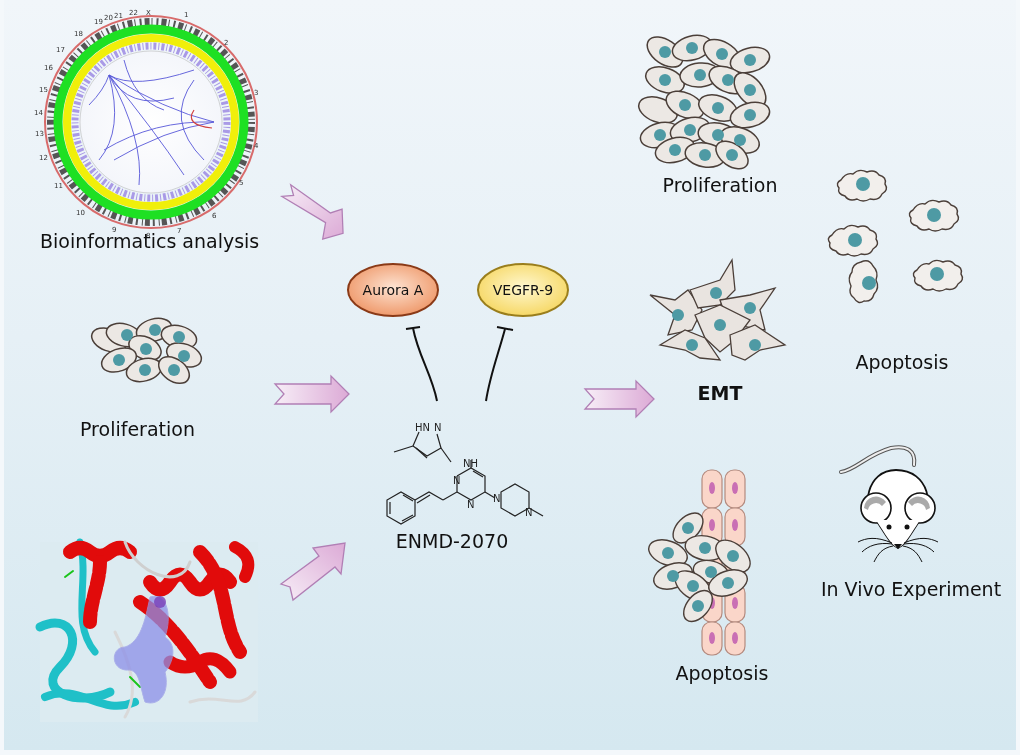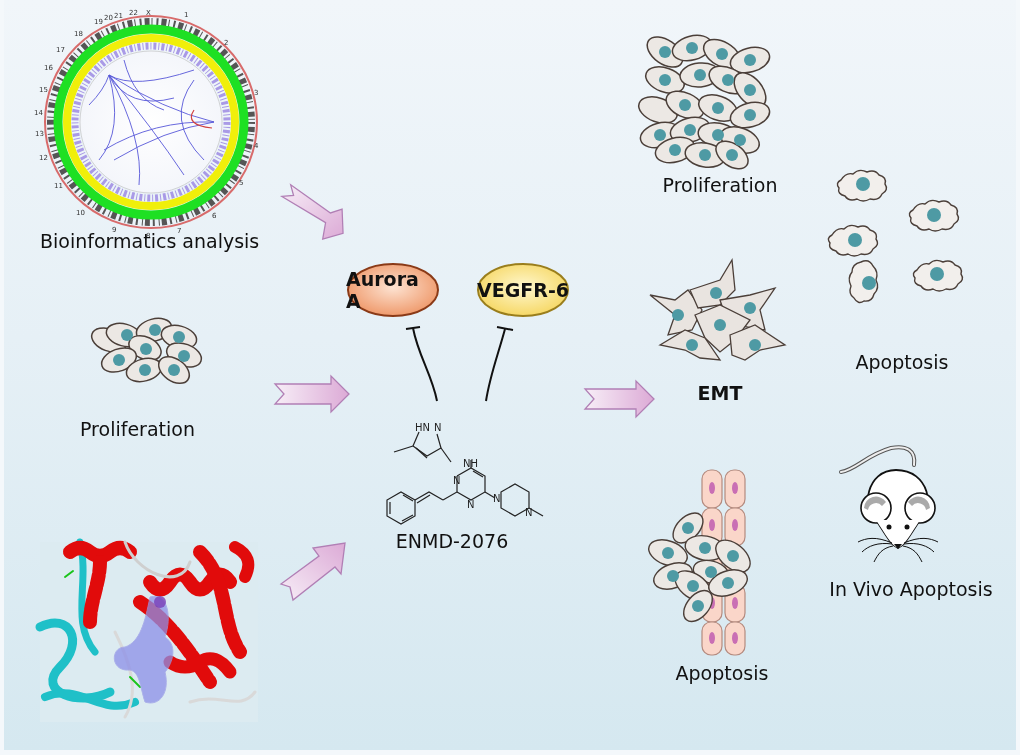--- a/index.html
+++ b/index.html
@@ -2,21 +2,21 @@
 <html><head>
 <meta charset="utf-8">
 <style>
   html,body{margin:0;padding:0;background:#f4f8fb;}
   body{width:1020px;height:755px;position:relative;overflow:hidden;font-family:"DejaVu Sans",sans-serif;}
   #canvas{position:absolute;left:4px;top:0;width:1012px;height:750px;
     background:linear-gradient(180deg,#f1f6fa 0%,#e6f0f6 45%,#d5e8f0 100%);}
   .lbl{position:absolute;color:#111;font-size:19px;white-space:nowrap;font-family:"DejaVu Sans",sans-serif;}
   .center{transform:translateX(-50%);text-align:center;}
   svg{position:absolute;overflow:visible;}
-  .ellipse-lbl{position:absolute;font-size:19px;color:#111;display:flex;align-items:center;justify-content:center;font-weight:bold;}
+  .ellipse-lbl{position:absolute;font-size:14px;color:#111;display:flex;align-items:center;justify-content:center;}
 </style>
 </head>
 <body>
 
 <div id="canvas">
 
   <svg style="left:30px;top:10px;" width="230" height="230" viewBox="0 0 230 230">
     <defs>
       <radialGradient id="cg" cx="50%" cy="50%" r="50%">
         <stop offset="0%" stop-color="#ffffff"></stop>
@@ -162,21 +162,21 @@
 
   <svg style="left:472px;top:262px;" width="94" height="56" viewBox="0 0 94 56">
     <defs>
       <radialGradient id="vegG" cx="50%" cy="45%" r="55%">
         <stop offset="0%" stop-color="#fff8d0"></stop>
           <stop offset="100%" stop-color="#f6d866"></stop>
       </radialGradient>
     </defs>
     <ellipse cx="47" cy="28" rx="45" ry="26" fill="url(#vegG)" stroke="#9a7e1c" stroke-width="2"></ellipse>
   </svg>
-  <div class="ellipse-lbl" style="left:472px;top:262px;width:94px;height:56px;">VEGFR-6</div>
+  <div class="ellipse-lbl" style="left:472px;top:262px;width:94px;height:56px;">VEGFR-9</div>
 
   <svg style="left:400px;top:325px;" width="40" height="80" viewBox="0 0 40 80">
     <path d="M 2 4 L 16 2" stroke="#111" stroke-width="2" fill="none"></path>
     <path d="M 9 3 C 14 30, 28 50, 33 76" stroke="#111" stroke-width="2" fill="none"></path>
   </svg>
   <svg style="left:472px;top:325px;" width="40" height="80" viewBox="0 0 40 80">
     <path d="M 21 2 L 37 5" stroke="#111" stroke-width="2" fill="none"></path>
     <path d="M 29 4 C 22 30, 14 50, 10 76" stroke="#111" stroke-width="2" fill="none"></path>
   </svg>
 
@@ -206,21 +206,21 @@
     <g font-size="10" fill="#222" font-family="DejaVu Sans, sans-serif">
       <text x="36" y="21">HN</text>
       <text x="55" y="21">N</text>
       <text x="84" y="57">NH</text>
       <text x="74" y="74">N</text>
       <text x="88" y="98">N</text>
       <text x="114" y="92">N</text>
       <text x="146" y="106">N</text>
     </g>
   </svg>
-  <div class="lbl center" style="left:448px;top:530px;">ENMD-2076</div>
+  <div class="lbl center" style="left:448px;top:530px;">ENMD-2070</div>
 
   <svg style="left:580px;top:380px;" width="72" height="40" viewBox="0 0 72 40">
     <defs>
       <linearGradient id="ag4" x1="0" y1="0" x2="1" y2="0">
         <stop offset="0%" stop-color="#f7eef7"></stop>
           <stop offset="100%" stop-color="#dcaad6"></stop>
       </linearGradient>
     </defs>
     <polygon points="1,9 52,9 52,1 70,19 52,37 52,29 1,29 10,19" fill="url(#ag4)" stroke="#b17fb5" stroke-width="1.3"></polygon>
   </svg>
@@ -370,15 +370,15 @@
     <path d="M 58 104 L 66 104 L 62 109 Z" fill="#111"></path>
     <g stroke="#111" stroke-width="1" fill="none">
       <path d="M 56 103 C 40 96, 30 98, 22 102"></path>
         <path d="M 56 104 C 42 102, 32 106, 26 112"></path>
         <path d="M 57 106 C 46 108, 42 114, 38 122"></path>
       <path d="M 68 103 C 84 96, 94 98, 102 102"></path>
         <path d="M 68 104 C 82 102, 92 106, 98 112"></path>
         <path d="M 67 106 C 78 108, 82 114, 86 122"></path>
     </g>
   </svg>
-  <div class="lbl center" style="left:907px;top:578px;">In Vivo Apoptosis</div>
+  <div class="lbl center" style="left:907px;top:578px;">In Vivo Experiment</div>
 
 </div>
 
 </body></html>

